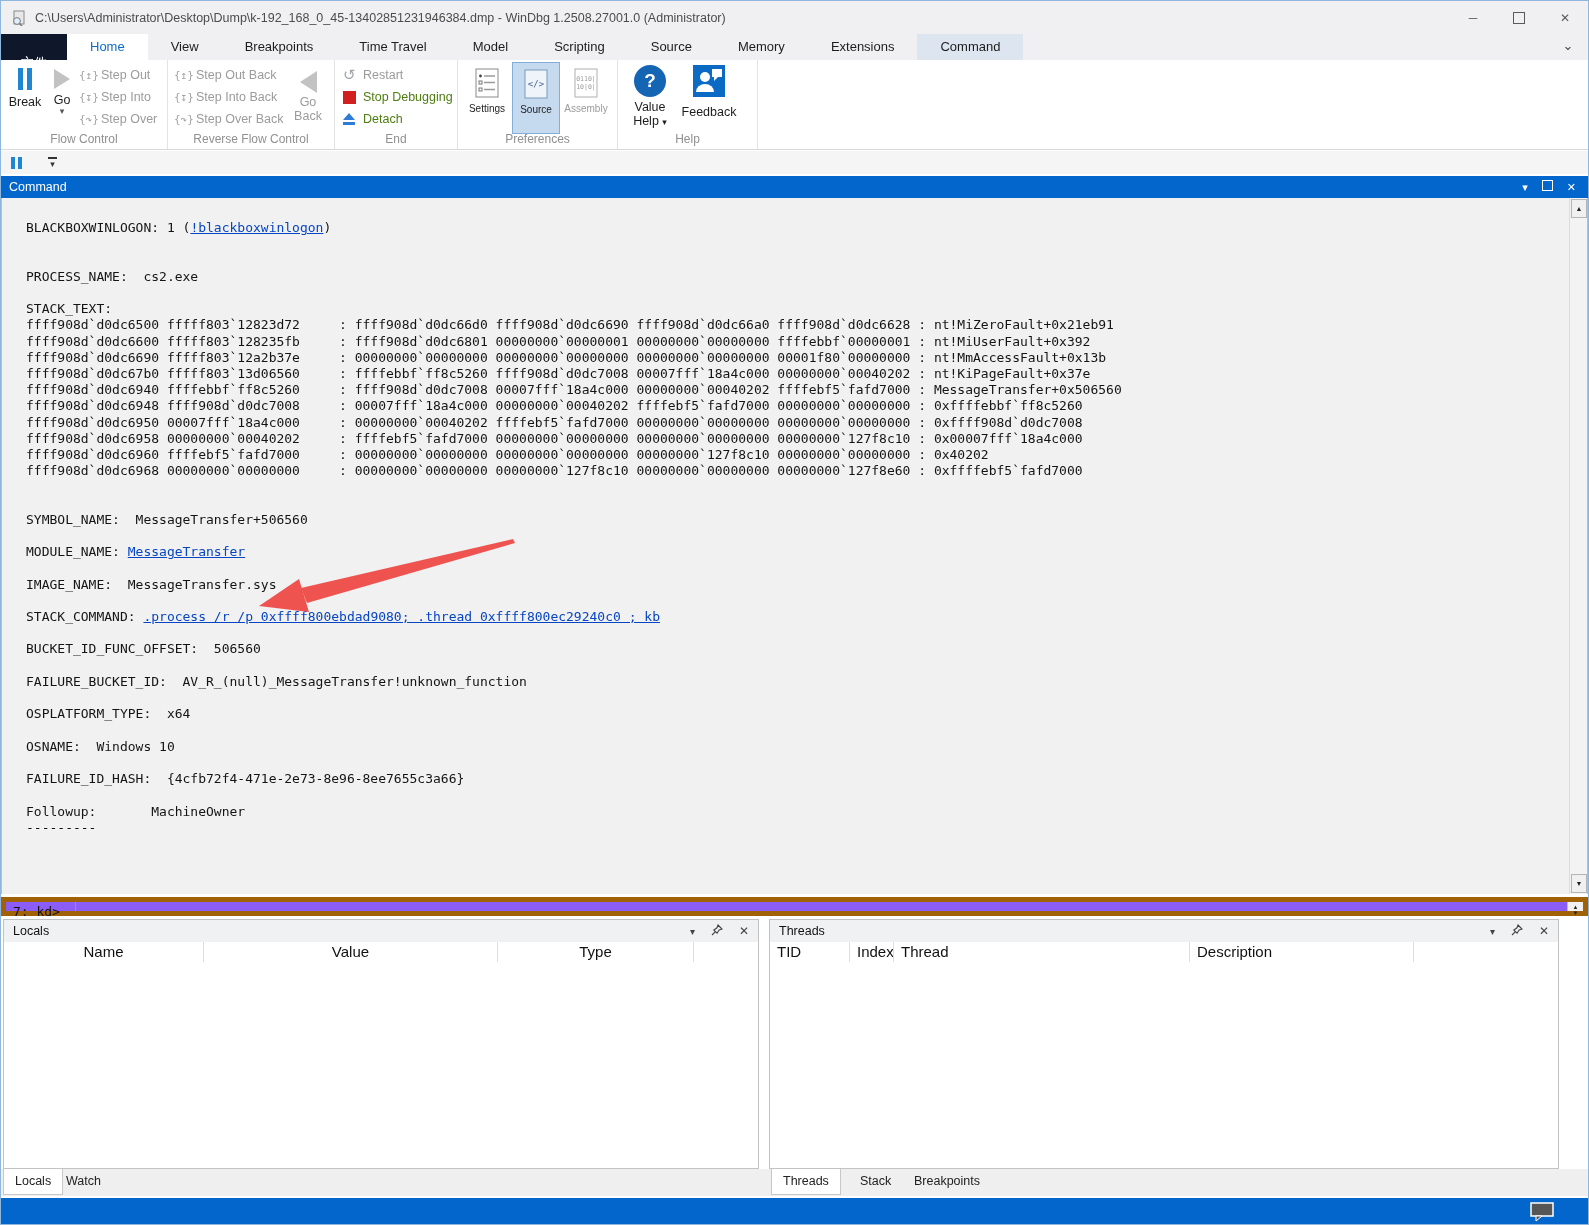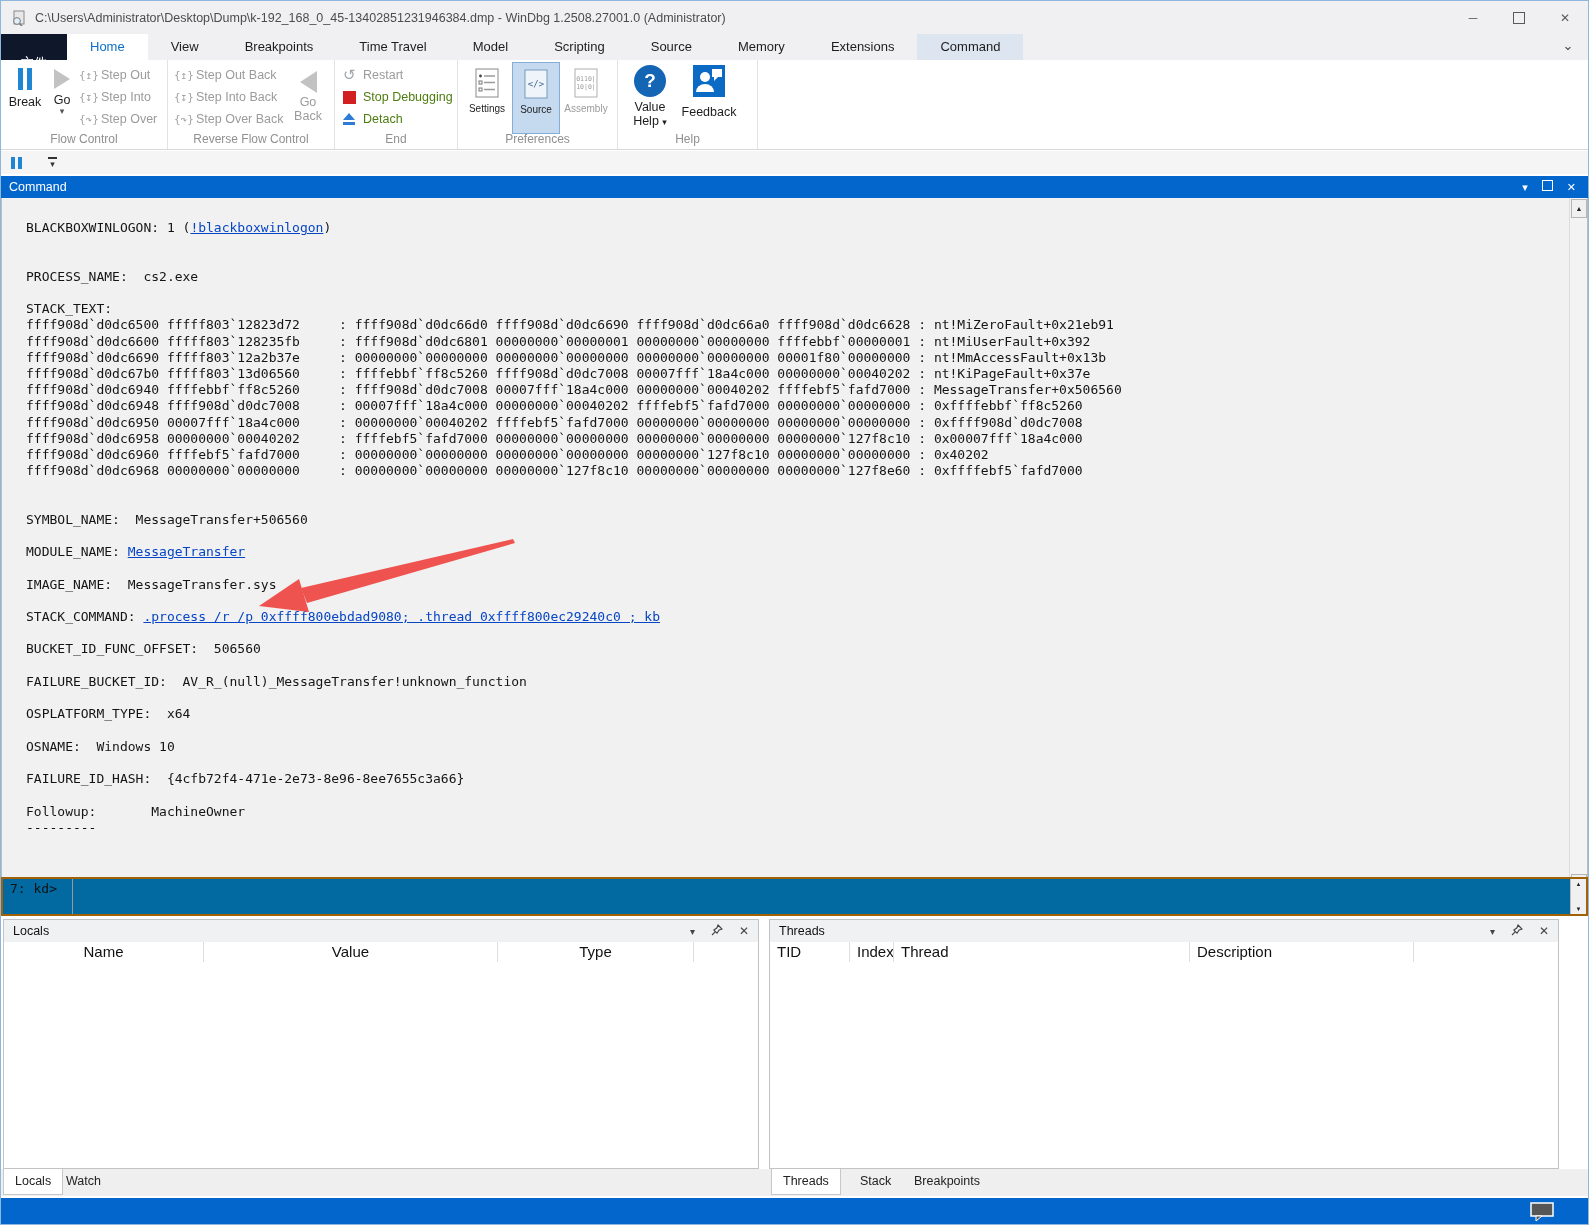--- a/index.html
+++ b/index.html
@@ -62,21 +62,21 @@
   .cmd-title-btns{margin-left:auto;display:flex;align-items:center;gap:14px;margin-right:12px;color:#ffffff;}
   .ct-btn{font-size:11px;line-height:22px;}
   .ct-max{width:9px;height:9px;border:1.5px solid #fff;display:inline-block;}
   .cmd-body{position:absolute;top:22px;left:0;right:0;height:696px;background:#f1f1f1;border-left:1px solid #bdbdbd;border-right:1px solid #bdbdbd;box-sizing:border-box;overflow:hidden;}
   .cmd-text{position:absolute;top:6px;left:24px;right:20px;font-family:"DejaVu Sans Mono",monospace;font-size:13px;line-height:16.2px;color:#141414;}
   .cmd-line{white-space:pre;}
   .cmd-link{color:#0645c4;text-decoration:underline;cursor:pointer;}
   .cmd-scroll{position:absolute;top:0;right:0;width:17px;height:100%;background:#f3f3f3;border-left:1px solid #dcdcdc;}
   .scr-btn{position:absolute;left:1px;width:14px;height:17px;background:#f0f0f0;border:1px solid #b5b5b5;font-size:7px;color:#222;display:flex;align-items:center;justify-content:center;}
   .arrow-svg{position:absolute;left:0;top:0;pointer-events:none;}
-  .cmd-prompt-row{position:absolute;bottom:0;left:0;right:0;height:39px;background:#0369a1;border:2px solid #a16207;box-sizing:border-box;display:flex;}
+  .cmd-prompt-row{position:absolute;bottom:0;left:0;right:0;height:19px;background:#8b5cf6;border:5px solid #a16207;box-sizing:border-box;display:flex;}
   .prompt-label{width:70px;border-right:1px solid #9a9a9a;font-family:"DejaVu Sans Mono",monospace;font-size:13px;line-height:20px;padding-left:7px;box-sizing:border-box;color:#111;}
   .prompt-input{flex:1;}
   .prompt-spin{width:16px;border-left:1px solid #c0c0c0;background:#f0f0f0;display:flex;flex-direction:column;align-items:center;justify-content:space-between;font-size:6px;color:#222;padding:2px 0;box-sizing:border-box;}
   
   .panel{position:absolute;top:918px;height:250px;background:#ffffff;border:1px solid #c3c3c3;box-sizing:border-box;}
   .panel-header{height:22px;background:#f0f1f3;display:flex;align-items:center;padding:0 9px;}
   .panel-title{font-size:12.5px;color:#111;}
   .ph-icons{margin-left:auto;display:flex;align-items:center;gap:16px;color:#444;}
   .ph-caret{font-size:10px;}
   .ph-close{font-size:12px;}

